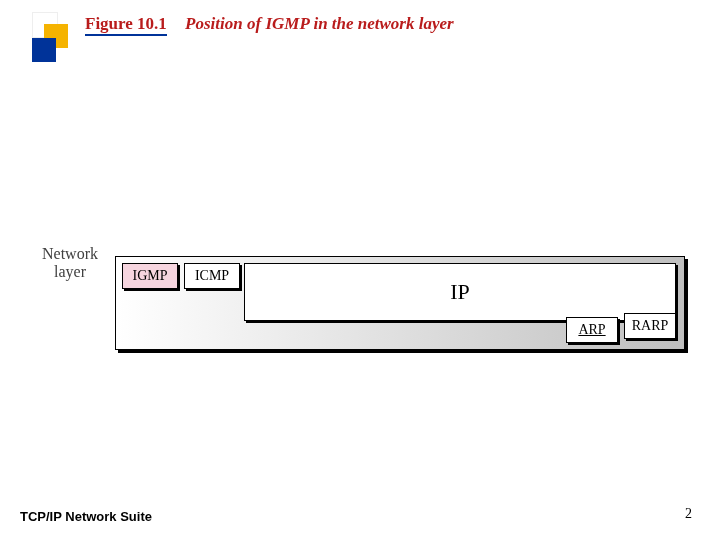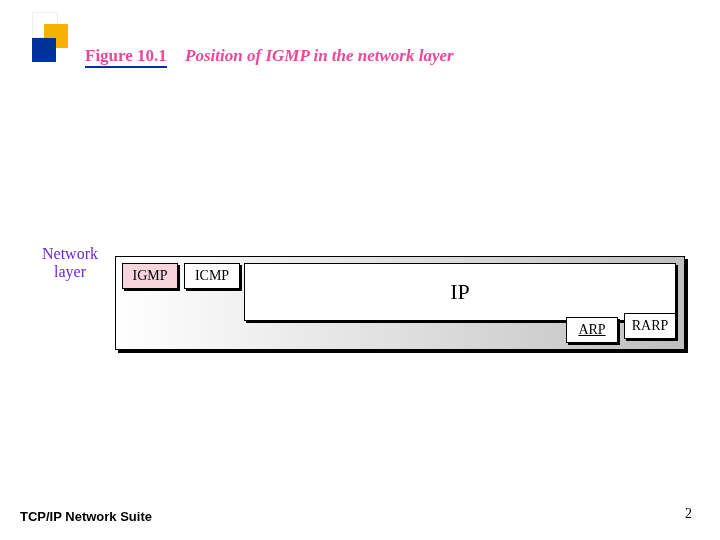--- a/index.html
+++ b/index.html
@@ -22,44 +22,43 @@
   .corner-a { left: 32px; top: 12px; background: #fff; border: 1px solid #eee; }
   .corner-b { left: 44px; top: 24px; background: #f5b300; }
   .corner-c { left: 32px; top: 38px; background: #003399; }
 
   
   .header {
     position: absolute;
     left: 85px;
     top: 14px;
     font-size: 17px;
-    color: #ec4899;
+    color: #b91c1c;
     font-weight: bold;
     white-space: nowrap;
-    margin-top: 32px;
   }
   .header .fig-num {
     border-bottom: 2px solid #003399;
     padding-bottom: 1px;
     margin-right: 14px;
   }
   .header .fig-title {
     font-style: italic;
     font-family: Georgia, "Times New Roman", serif;
   }
 
   
   .layer-label {
     position: absolute;
     left: 30px;
     top: 245px;
     width: 80px;
     text-align: center;
     font-size: 16px;
-    color: #6d28d9;
+    color: #404040;
     line-height: 1.15;
     font-family: "Times New Roman", serif;
   }
 
   
   .diagram {
     position: absolute;
     left: 115px;
     top: 220px;
     width: 568px;

